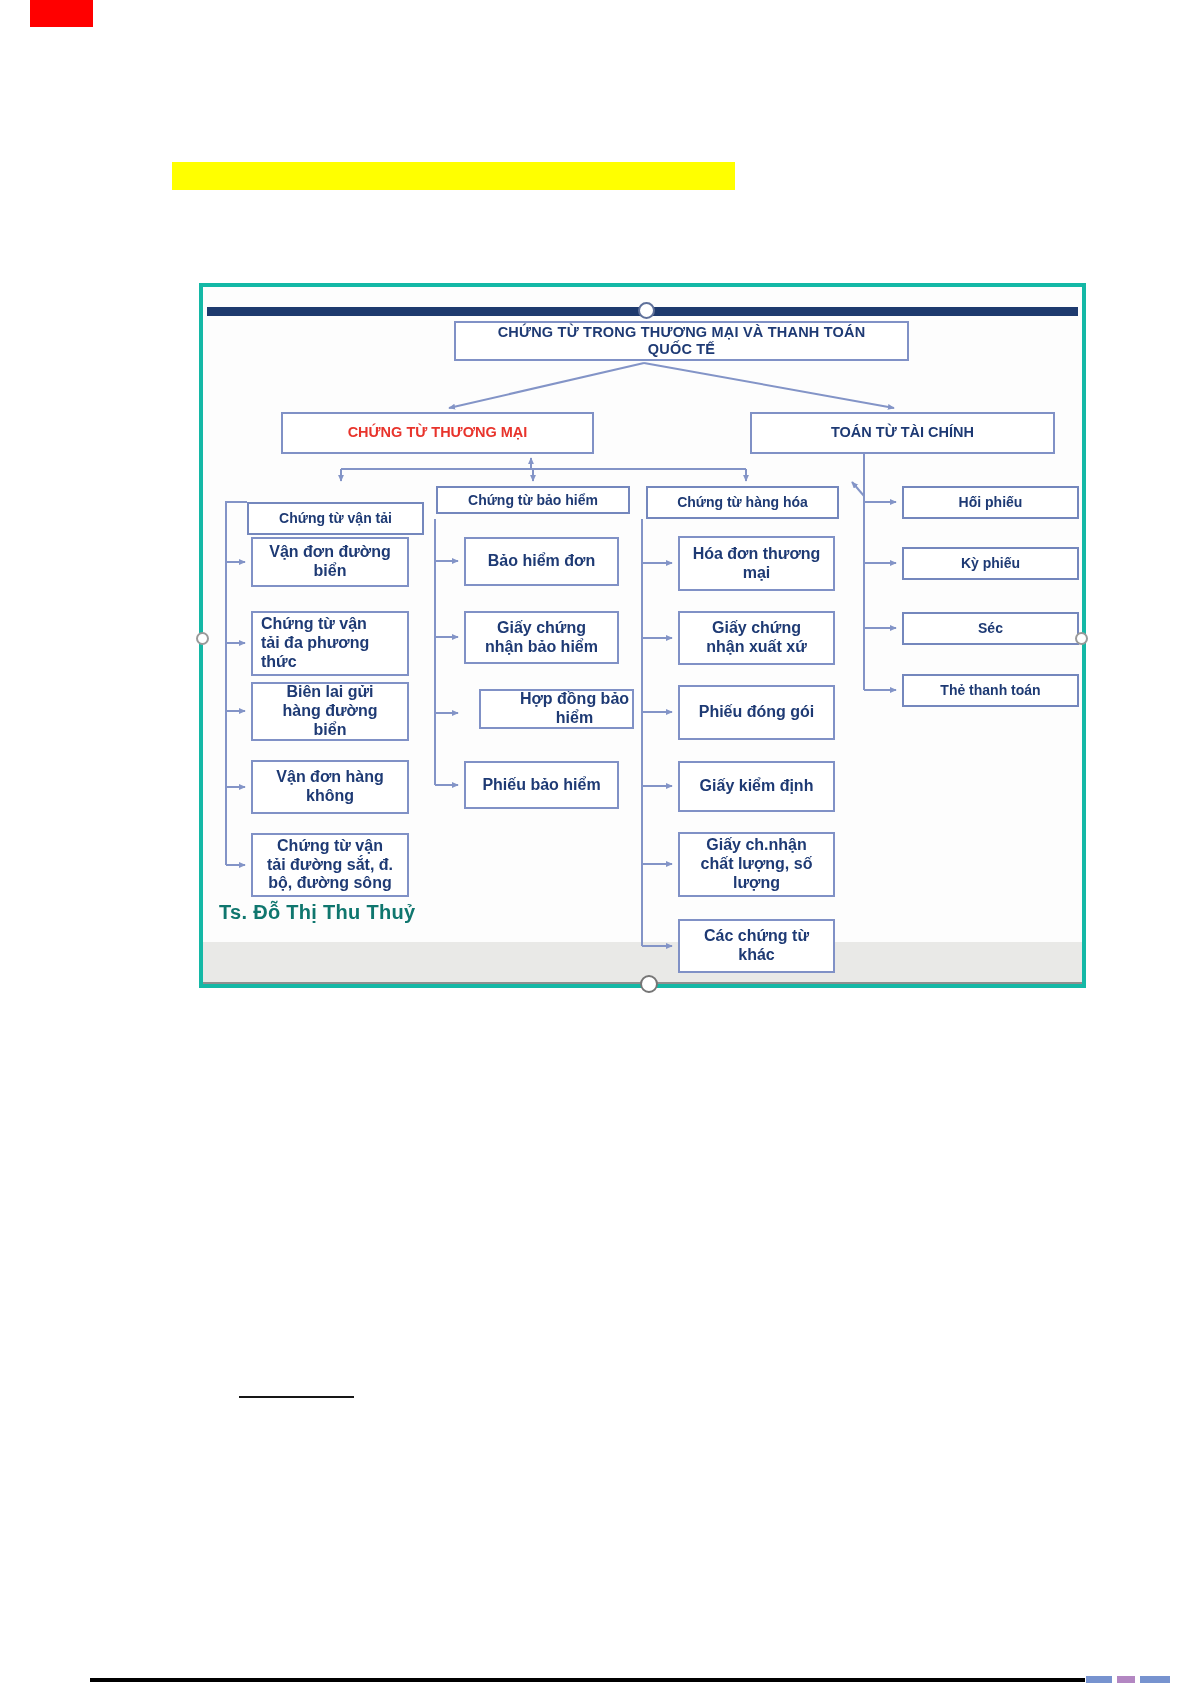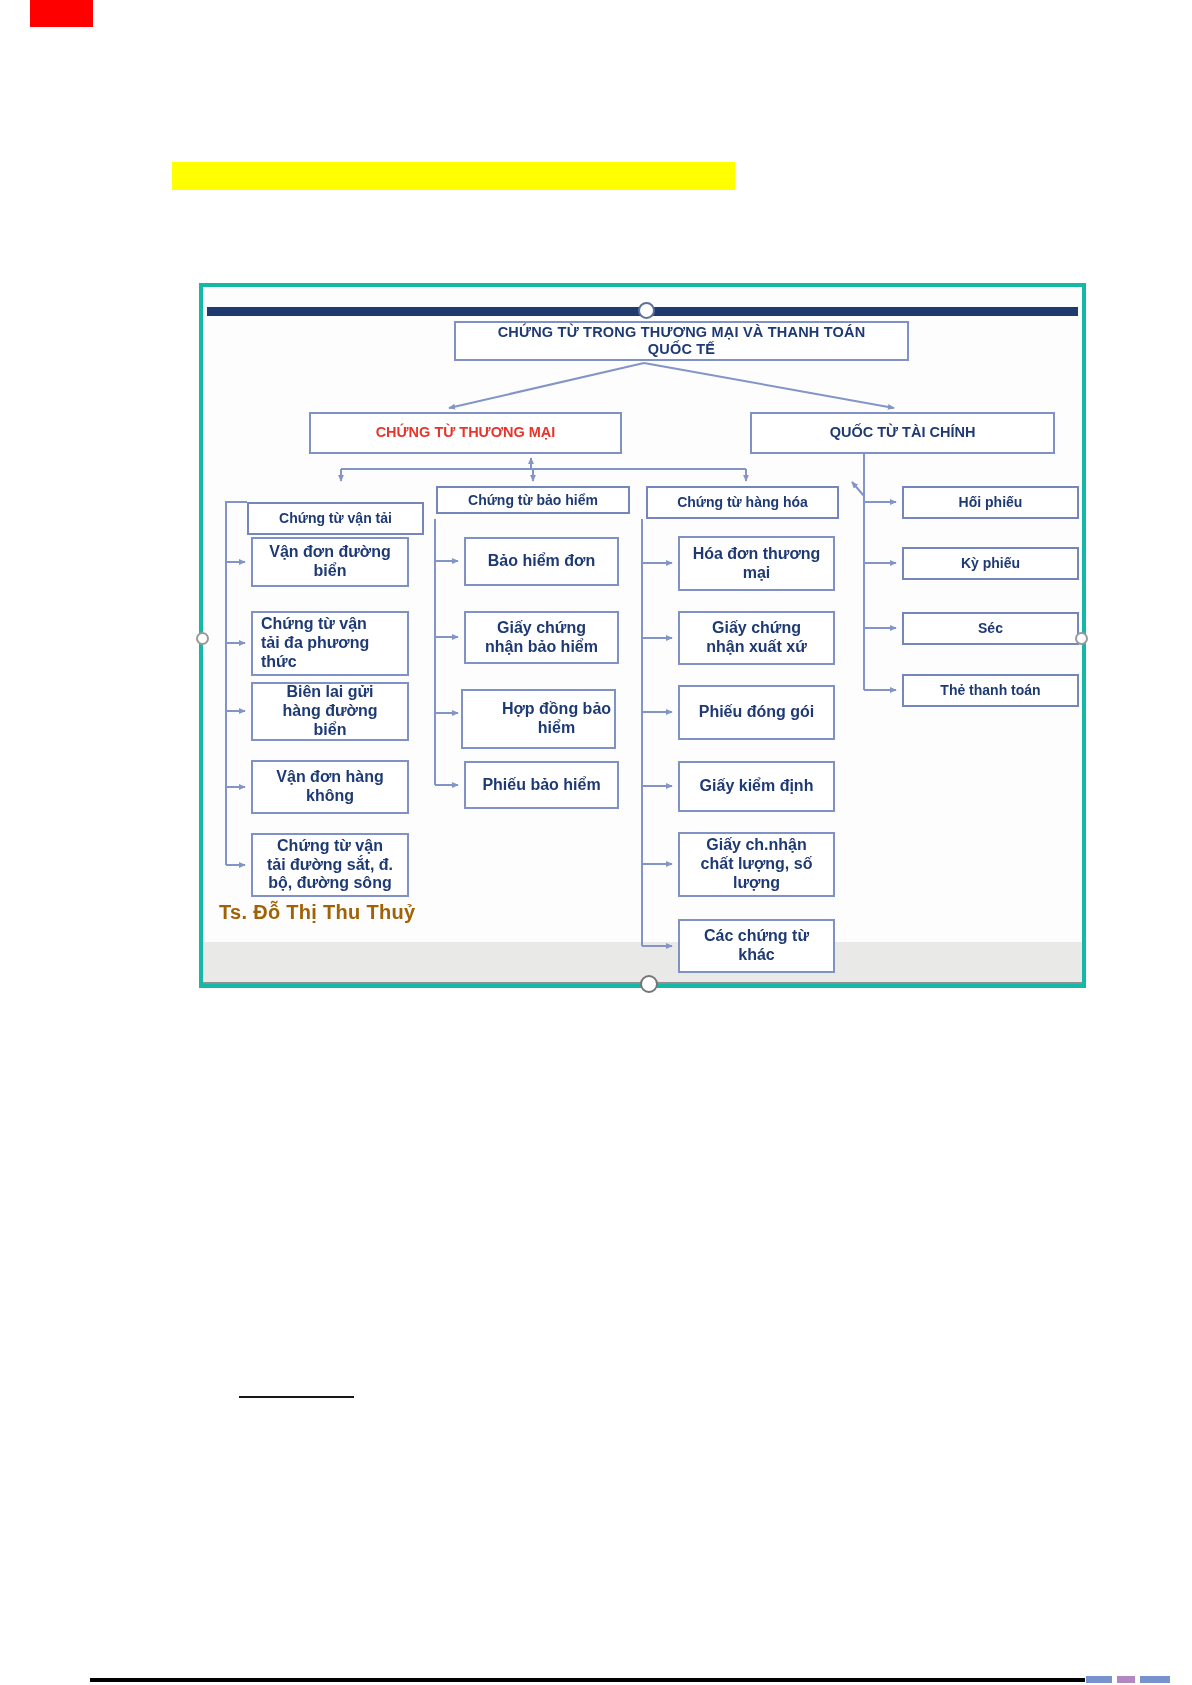--- a/index.html
+++ b/index.html
@@ -22,27 +22,27 @@
   .handle.left{left:-7px;top:345px;}
   .handle.right{left:872px;top:345px;}
 
   svg.wires{position:absolute;left:0;top:0;z-index:1;}
 
   .box{position:absolute;background:#ffffff;border:2px solid #8091c6;box-sizing:border-box;
        display:flex;align-items:center;justify-content:center;text-align:center;
        color:#1e3a74;font-weight:bold;white-space:pre-line;line-height:1.18;z-index:3;}
   .box.title{font-size:14.5px;letter-spacing:.2px;}
   .box.branch{font-size:14.5px;}
-  .box.branch.red{color:#e8342c;margin-left:28px;}
+  .box.branch.red{color:#e8342c;}
   .box.header{font-size:14px;border-color:#7487bd;}
   .box.item{font-size:16px;}
   .box.item.alignleft{justify-content:flex-start;text-align:left;padding-left:8px;}
 
   .author{position:absolute;left:16px;top:614px;font-size:20px;font-weight:600;
-          color:#a16207;z-index:3;letter-spacing:.3px;}
+          color:#0f766e;z-index:3;letter-spacing:.3px;}
 
   .underline-frag{position:absolute;left:239px;top:1396px;width:115px;height:2px;background:#161616;}
   .bottomrule{position:absolute;left:90px;top:1678px;width:995px;height:4px;background:#000000;}
   .footfrag{position:absolute;top:1676px;height:8px;opacity:.75;}
   .footfrag span{display:inline-block;height:7px;margin-right:5px;vertical-align:top;}
 </style>
 </head>
 <body>
 
 <div id="page">
@@ -99,21 +99,21 @@
         <path d="M661,276 H693" marker-end="url(#arr)"></path>
         <path d="M661,341 H693" marker-end="url(#arr)"></path>
         <path d="M661,403 H693" marker-end="url(#arr)"></path>
       </g>
     </svg>
 
     <div class="box title" style="left:251px;top:34px;width:455px;height:40px;">CHỨNG TỪ TRONG THƯƠNG MẠI VÀ THANH TOÁN
 QUỐC TẾ</div>
 
     <div class="box branch red" style="left:78px;top:125px;width:313px;height:42px;">CHỨNG TỪ THƯƠNG MẠI</div>
-    <div class="box branch" style="left:547px;top:125px;width:305px;height:42px;">QUỐC TỪ TÀI CHÍNH</div>
+    <div class="box branch" style="left:547px;top:125px;width:305px;height:42px;">TOÁN TỪ TÀI CHÍNH</div>
 
     <div class="box header" style="left:44px;top:199px;width:177px;height:33px;margin-top:16px;">Chứng từ vận tải</div>
     <div class="box header" style="left:233px;top:199px;width:194px;height:28px;">Chứng từ bảo hiểm</div>
     <div class="box header" style="left:443px;top:199px;width:193px;height:33px;">Chứng từ hàng hóa</div>
 
     <div class="box header" style="left:699px;top:199px;width:177px;height:33px;">Hối phiếu</div>
     <div class="box header" style="left:699px;top:260px;width:177px;height:33px;">Kỳ phiếu</div>
     <div class="box header" style="left:699px;top:325px;width:177px;height:33px;">Séc</div>
     <div class="box header" style="left:699px;top:387px;width:177px;height:33px;">Thẻ thanh toán</div>
 
@@ -127,21 +127,21 @@
 biển</div>
     <div class="box item" style="left:48px;top:473px;width:158px;height:54px;">Vận đơn hàng
 không</div>
     <div class="box item" style="left:48px;top:546px;width:158px;height:64px;">Chứng từ vận
 tải đường sắt, đ.
 bộ, đường sông</div>
 
     <div class="box item" style="left:261px;top:250px;width:155px;height:49px;">Bảo hiểm đơn</div>
     <div class="box item" style="left:261px;top:324px;width:155px;height:53px;">Giấy chứng
 nhận bảo hiểm</div>
-    <div class="box item" style="left:258px;top:402px;width:155px;height:60px;padding-left:36px;">Hợp đồng bảo
+    <div class="box item" style="left:276px;top:402px;width:155px;height:40px;padding-left:36px;">Hợp đồng bảo
 hiểm</div>
     <div class="box item" style="left:261px;top:474px;width:155px;height:48px;">Phiếu bảo hiểm</div>
 
     <div class="box item" style="left:475px;top:249px;width:157px;height:55px;">Hóa đơn thương
 mại</div>
     <div class="box item" style="left:475px;top:324px;width:157px;height:54px;">Giấy chứng
 nhận xuất xứ</div>
     <div class="box item" style="left:475px;top:398px;width:157px;height:55px;">Phiếu đóng gói</div>
     <div class="box item" style="left:475px;top:474px;width:157px;height:51px;">Giấy kiểm định</div>
     <div class="box item" style="left:475px;top:632px;width:157px;height:54px;">Các chứng từ

